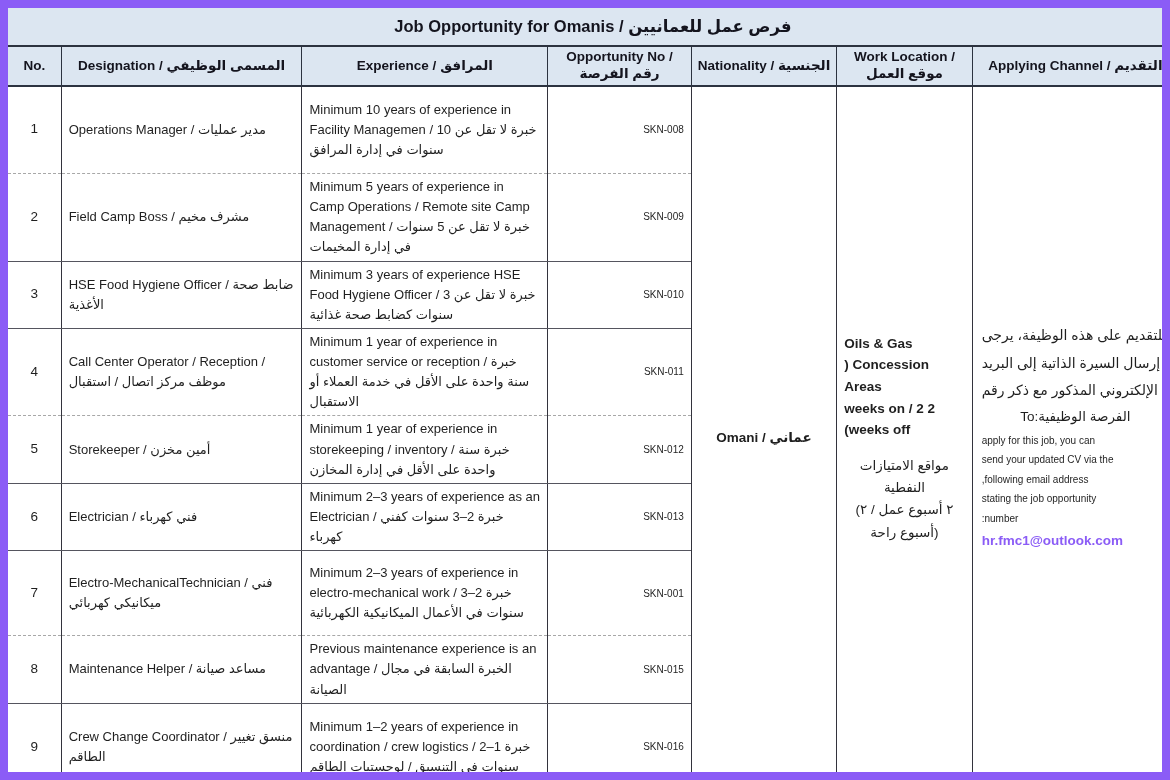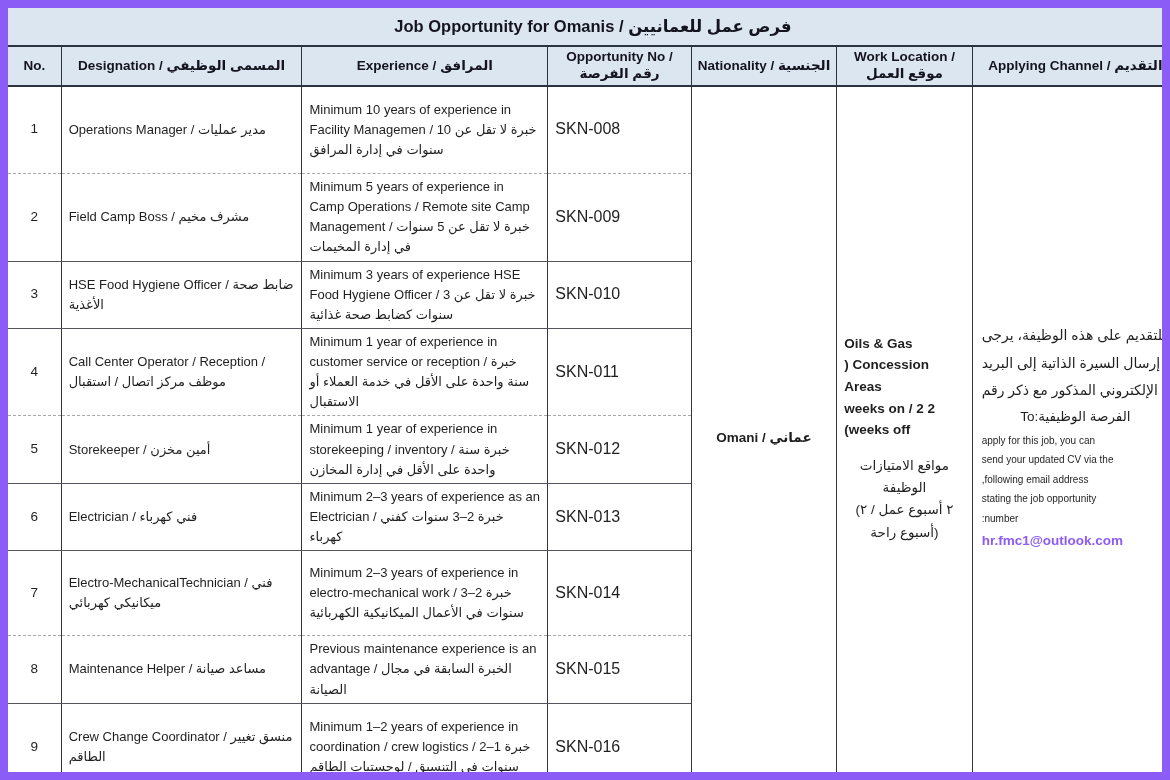--- a/index.html
+++ b/index.html
@@ -26,21 +26,21 @@
   tbody td{
     background:#ffffff;vertical-align:middle;font-size:13px;line-height:1.55;
     border-left:1px solid #33333d;border-bottom:1px solid #55555e;padding:3px 7px;
   }
   tbody td:first-child{border-left:none;}
   tbody tr.dashed td{border-bottom:1px dashed #a8a8a8;}
   tbody tr:last-child td{border-bottom:none;}
   td.no{ text-align:center;font-size:13.5px;}
   td.desig{ text-align:left;margin-top:37px;}
   td.exp{ text-align:left;}
-  td.opp{ text-align:left;font-size:16px;}
+  td.opp{ text-align:right;font-size:10px;}
   td.merged{vertical-align:middle;text-align:center;border-bottom:none;}
   td.nation{font-weight:bold;font-size:13.5px;}
 
   
   .wl-en div{font-weight:bold;font-size:13.5px;line-height:1.6;text-align:left;}
   .wl-ar{margin-top:14px;}
   .wl-ar div{font-size:13.5px;line-height:1.65;text-align:center;direction:ltr;}
 
   
   td.apply{padding:4px 9px;}
@@ -90,21 +90,21 @@
       <td class="opp">SKN-008</td>
       <td class="merged nation" rowspan="9">Omani / عماني</td>
       <td class="merged" rowspan="9">
         <div class="wl-en">
           <div>Oils &amp; Gas</div>
           <div>) Concession Areas</div>
           <div>weeks on / 2 2</div>
           <div>(weeks off</div>
         </div>
         <div class="wl-ar">
-          <div>مواقع الامتيازات الوظيفة</div>
+          <div>مواقع الامتيازات النفطية</div>
           <div>(٢ أسبوع عمل / ٢</div>
           <div>أسبوع راحة)</div>
         </div>
       </td>
       <td class="merged apply" rowspan="9">
         <div class="ap-wrap">
           <div class="ap-ar">للتقديم على هذه الوظيفة، يرجى</div>
           <div class="ap-ar">إرسال السيرة الذاتية إلى البريد</div>
           <div class="ap-ar">الإلكتروني المذكور مع ذكر رقم</div>
           <div class="ap-split">
@@ -147,21 +147,21 @@
     <tr style="height:66px">
       <td class="no">6</td>
       <td class="desig">Electrician / فني كهرباء</td>
       <td class="exp">Minimum 2–3 years of experience as an Electrician / خبرة 2–3 سنوات كفني كهرباء</td>
       <td class="opp">SKN-013</td>
     </tr>
     <tr class="dashed" style="height:85px">
       <td class="no">7</td>
       <td class="desig">Electro-MechanicalTechnician / فني ميكانيكي كهربائي</td>
       <td class="exp">Minimum 2–3 years of experience in electro-mechanical work / خبرة 2–3 سنوات في الأعمال الميكانيكية الكهربائية</td>
-      <td class="opp">SKN-014</td>
+      <td class="opp">SKN-001</td>
     </tr>
     <tr style="height:67px">
       <td class="no">8</td>
       <td class="desig">Maintenance Helper / مساعد صيانة</td>
       <td class="exp">Previous maintenance experience is an advantage / الخبرة السابقة في مجال الصيانة</td>
       <td class="opp">SKN-015</td>
     </tr>
     <tr style="height:87px">
       <td class="no">9</td>
       <td class="desig">Crew Change Coordinator / منسق تغيير الطاقم</td>

